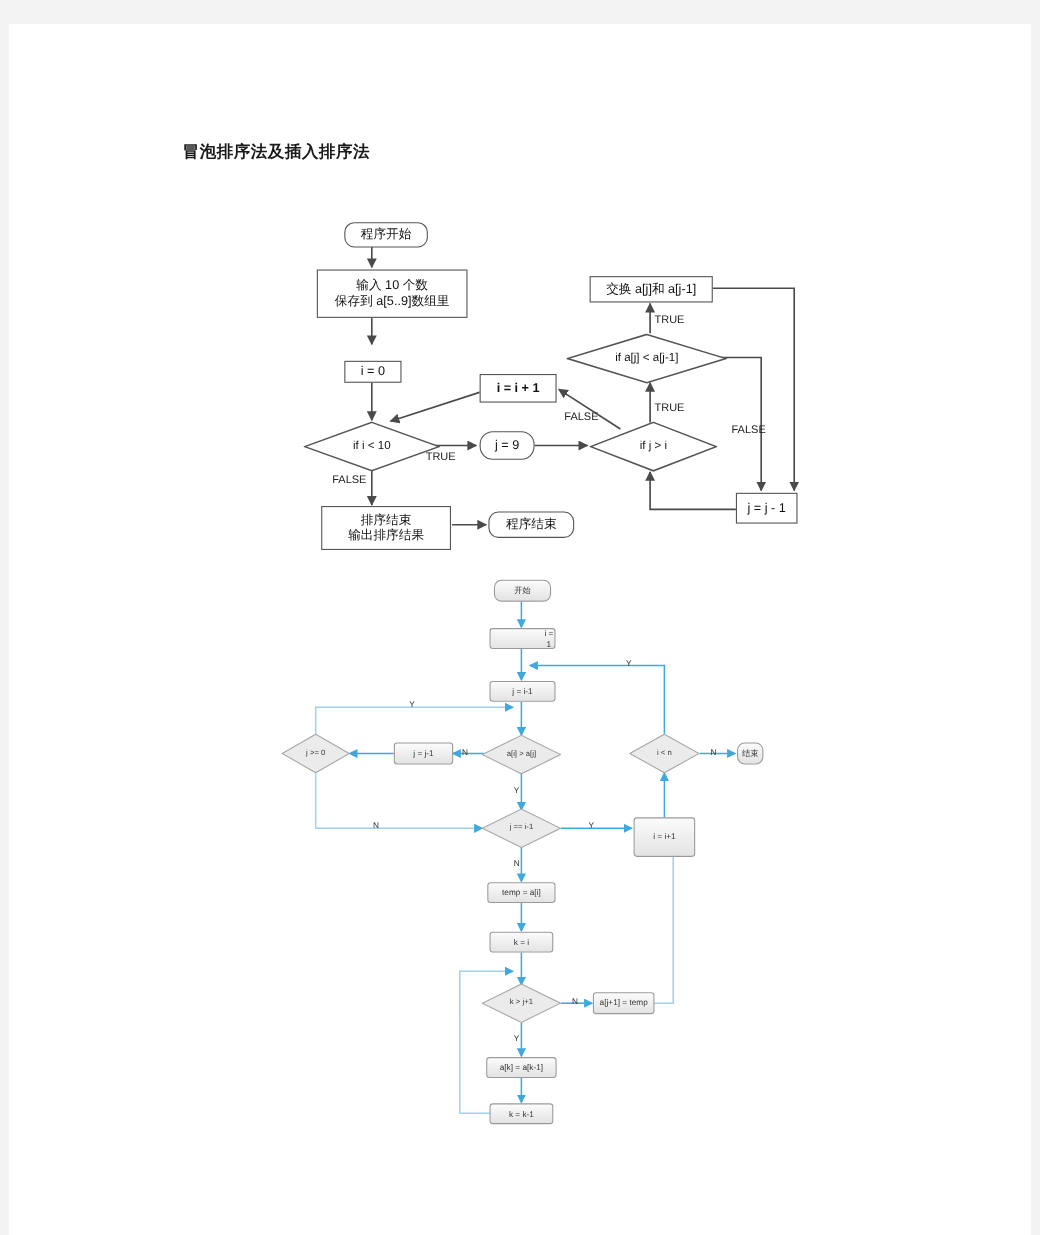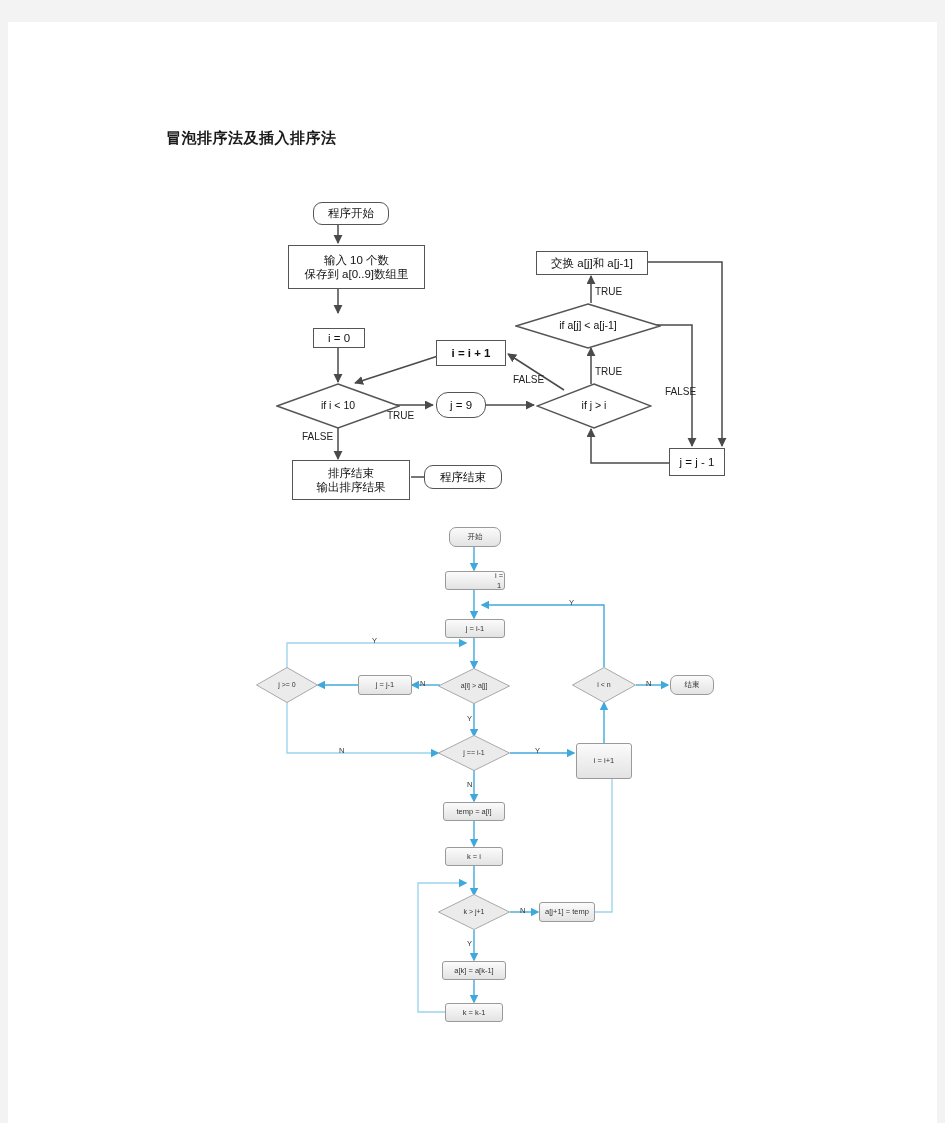--- a/index.html
+++ b/index.html
@@ -131,21 +131,21 @@
 
         <path class="ln1" d="M330,406 L330,437" marker-end="url(#ar1)"></path>
 
         <path class="ln1" d="M403,455 L434,455" marker-end="url(#ar1)"></path>
       </svg>
 
       <div class="node term" style="left:305px; top:180px; width:76px; height:23px;">程序开始</div>
 
       <div class="node proc" style="left:280px; top:223px; width:137px; height:44px; flex-direction:column;">
         <span>输入 10 个数</span>
-        <span>保存到 a[0..9]数组里</span>
+        <span>保存到 a[5..9]数组里</span>
       </div>
 
       <div class="node proc" style="left:305px; top:306px; width:52px; height:20px;">i = 0</div>
 
       <div class="node diam" style="left:268px; top:361px; width:124px; height:46px;">
         <svg class="dshape" viewBox="0 0 124 46" preserveAspectRatio="none">
           <polygon class="dshape1" points="62,1 123,23 62,45 1,23"></polygon>
         </svg>
         <span class="dlabel">if i &lt; 10</span>
       </div>
@@ -170,21 +170,21 @@
 
       <div class="node proc" style="left:661px; top:426px; width:56px; height:28px;">j = j - 1</div>
 
       <div class="node proc" style="left:428px; top:318px; width:70px; height:26px;font-weight:bold;">i = i + 1</div>
 
       <div class="node proc" style="left:284px; top:438px; width:118px; height:40px; flex-direction:column;">
         <span>排序结束</span>
         <span>输出排序结果</span>
       </div>
 
-      <div class="node term" style="left:416px; top:443px; width:78px; height:24px;">程序结束</div>
+      <div class="node term" style="left:436px; top:443px; width:78px; height:24px;">程序结束</div>
 
       <div class="edgelabel" style="left:379px; top:388px;">TRUE</div>
       <div class="edgelabel" style="left:294px; top:409px;">FALSE</div>
       <div class="edgelabel" style="left:587px; top:344px;">TRUE</div>
       <div class="edgelabel" style="left:505px; top:352px;">FALSE</div>
       <div class="edgelabel" style="left:587px; top:264px;">TRUE</div>
       <div class="edgelabel" style="left:657px; top:364px;">FALSE</div>
     </div>
 
     <div class="c2">
@@ -271,21 +271,21 @@
 
       <div class="node proc" style="left:568px; top:721px; width:56px; height:36px;">i = i+1</div>
 
       <div class="node diam" style="left:564px; top:645px; width:64px; height:36px;">
         <svg class="dshape" style="position:absolute;left:0;top:0;width:100%;height:100%" viewBox="0 0 64 36" preserveAspectRatio="none">
           <polygon class="dshape2" points="32,0.5 63.5,18 32,35.5 0.5,18"></polygon>
         </svg>
         <span class="dlabel">i &lt; n</span>
       </div>
 
-      <div class="node term" style="left:662px; top:653px; width:44px; height:20px;">结束</div>
+      <div class="node term" style="left:662px; top:653px; width:24px; height:20px;">结束</div>
 
       <div class="node proc" style="left:435px; top:780px; width:62px; height:19px;">temp = a[i]</div>
 
       <div class="node proc" style="left:437px; top:825px; width:58px; height:19px;">k = i</div>
 
       <div class="node diam" style="left:430px; top:872px; width:72px; height:36px;">
         <svg class="dshape" style="position:absolute;left:0;top:0;width:100%;height:100%" viewBox="0 0 72 36" preserveAspectRatio="none">
           <polygon class="dshape2" points="36,0.5 71.5,18 36,35.5 0.5,18"></polygon>
         </svg>
         <span class="dlabel">k &gt; j+1</span>

